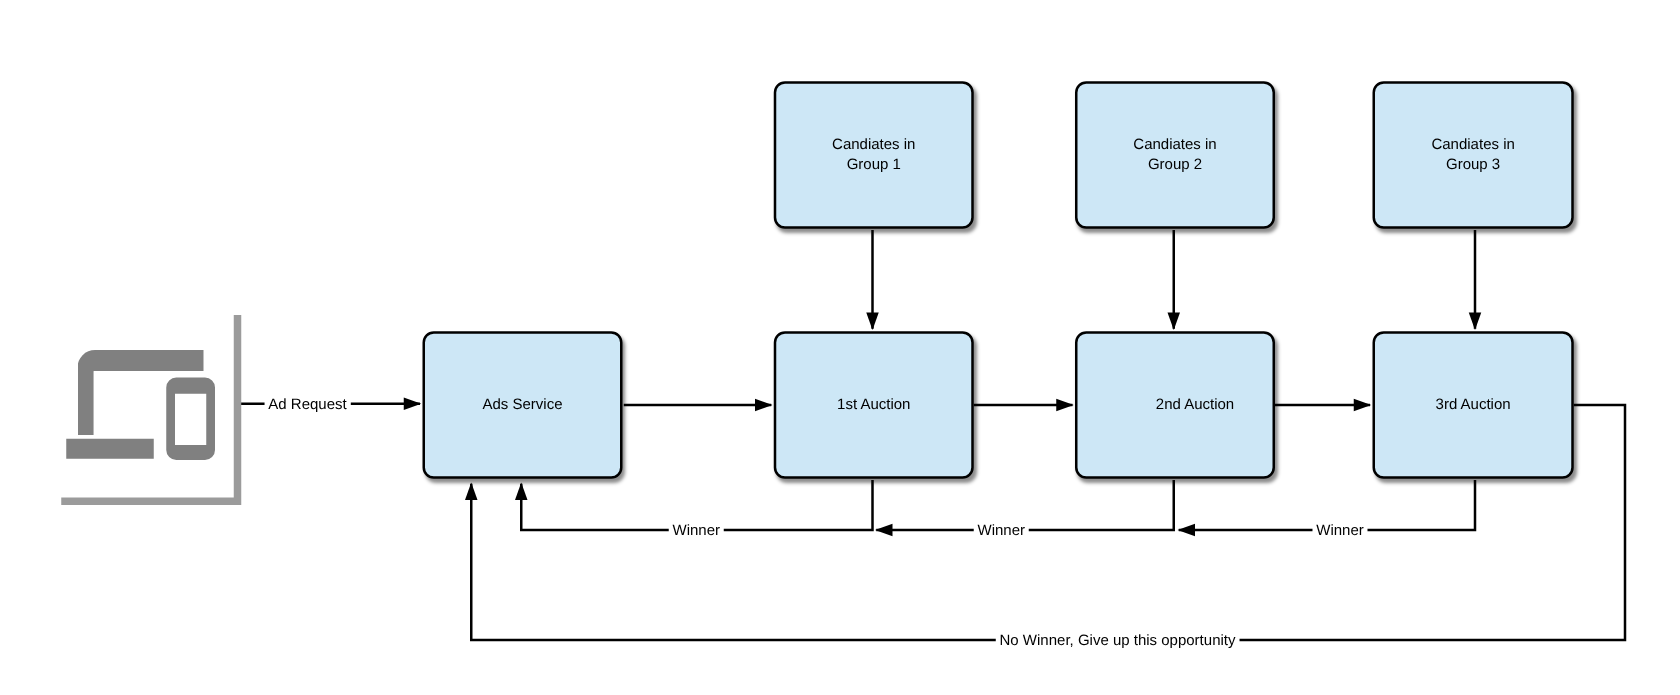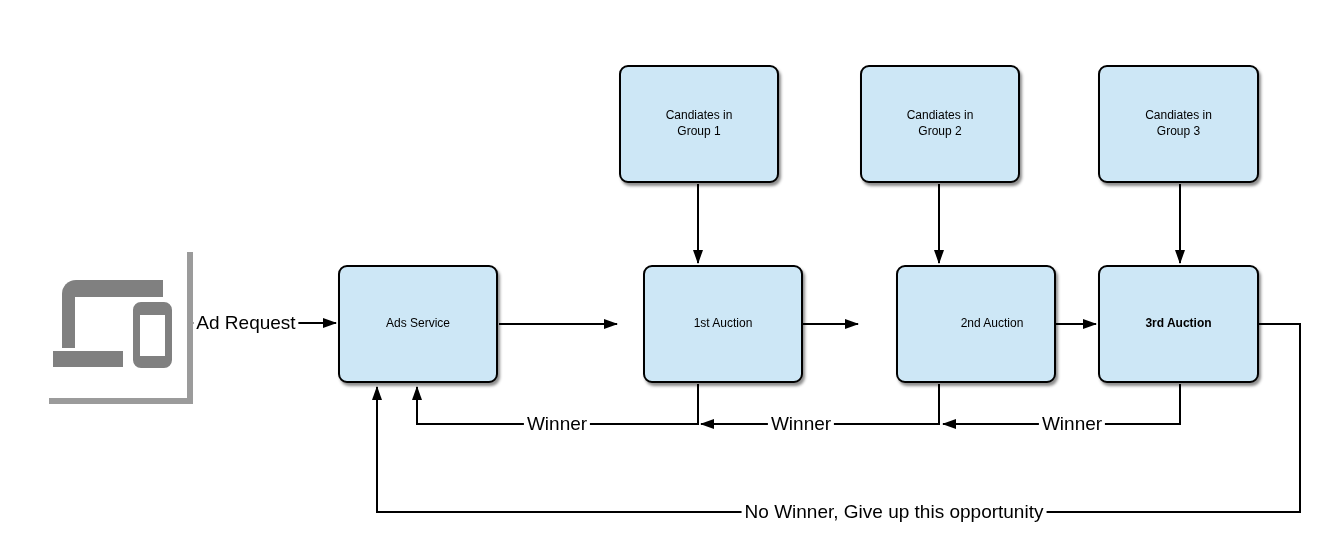--- a/index.html
+++ b/index.html
@@ -42,30 +42,30 @@
     text-align: center;
     font-size: 12px;
     color: #000000;
     line-height: 1.3;
     white-space: pre-line;
   }
   .node-cand1   { left: 619px;  top: 65px;  }
   .node-cand2   { left: 860px;  top: 65px;  }
   .node-cand3   { left: 1098px; top: 65px; width: 161px; }
   .node-ads     { left: 338px;  top: 265px; }
-  .node-auc1    { left: 619px;  top: 265px; margin-left: 24px; }
-  .node-auc2    { left: 896px;  top: 265px; padding-left: 32px; }
-  .node-auc3    { left: 1098px; top: 265px; width: 161px; font-weight: bold; }
+  .node-auc1    { left: 619px;  top: 265px; }
+  .node-auc2    { left: 860px;  top: 265px; padding-left: 32px; }
+  .node-auc3    { left: 1098px; top: 265px; width: 161px; }
   
   .edge-label {
     position: absolute;
     transform: translate(-50%, -50%);
     background: var(--canvas-bg, #ffffff);
     padding: 0 3px;
-    font-size: 19px;
+    font-size: 12px;
     color: #000000;
     white-space: nowrap;
   }
   .lbl-ad-request { left: 246px;  top: 323px; }
   .lbl-winner1    { left: 557px;  top: 424px; }
   .lbl-winner2    { left: 801px;  top: 424px; }
   .lbl-winner3    { left: 1072px; top: 424px; }
   .lbl-no-winner  { left: 894px;  top: 512px; }
   
   .device-card {

